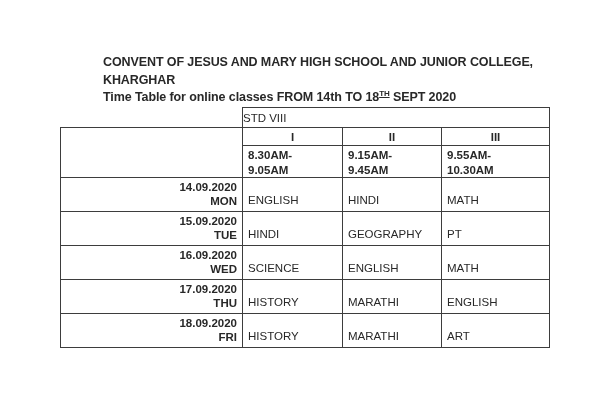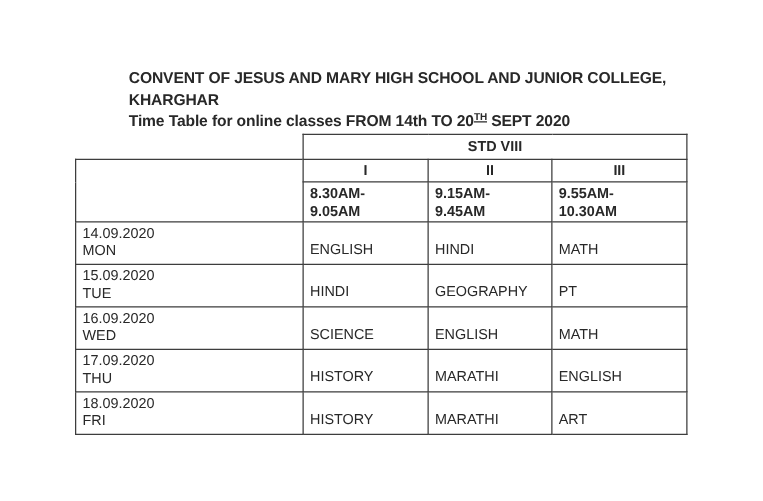--- a/index.html
+++ b/index.html
@@ -55,22 +55,21 @@
   #timetable td.ghost {
     border: none;
     background: transparent;
   }
   tr.row-group-header { height: 20px; }
   tr.row-period-nums  { height: 18px; }
   tr.row-times        { height: 32px; }
   tr.row-day          { height: 32px; }
 
   .std-cell {
-    text-align: center;
-    font-weight: bold;
+    font-weight: normal;
     vertical-align: middle;
   }
   .num-cell {
     text-align: center;
     font-weight: bold;
     vertical-align: middle;
   }
   .time-cell {
     vertical-align: top;
     font-weight: bold;
@@ -79,41 +78,42 @@
     padding: 2px 5px 0 5px;
     line-height: 14.5px;
   }
   .day-cell { vertical-align: top; }
   .day-cell .day-wrap {
     display: flex;
     flex-direction: column;
     justify-content: space-between;
     height: 28px;
     padding: 2px 5px 3px 5px;
-    font-weight: normal;
+    font-weight: bold;
     line-height: 14px;
+    text-align: right;
   }
   .subject-cell {
     vertical-align: bottom;
     font-weight: normal;
   }
   .subject-cell .subj {
     padding: 0 5px 4px 5px;
     line-height: 13px;
   }
 </style>
 </head>
 <body>
 
 <div id="page">
 
   <div id="doc-header">
     <div>CONVENT OF JESUS AND MARY HIGH SCHOOL AND JUNIOR COLLEGE,</div>
     <div>KHARGHAR</div>
-    <div><span>Time Table for online classes FROM 14th TO 20</span><sup>TH</sup><span> SEPT 2020</span></div>
+    <div><span>Time Table for online classes FROM 14th TO 18</span><sup>TH</sup><span> SEPT 2020</span></div>
   </div>
 
   <table id="timetable">
     <colgroup>
       <col style="width:182px">
       <col style="width:100px">
       <col style="width:99px">
       <col style="width:108px">
     </colgroup>
 

